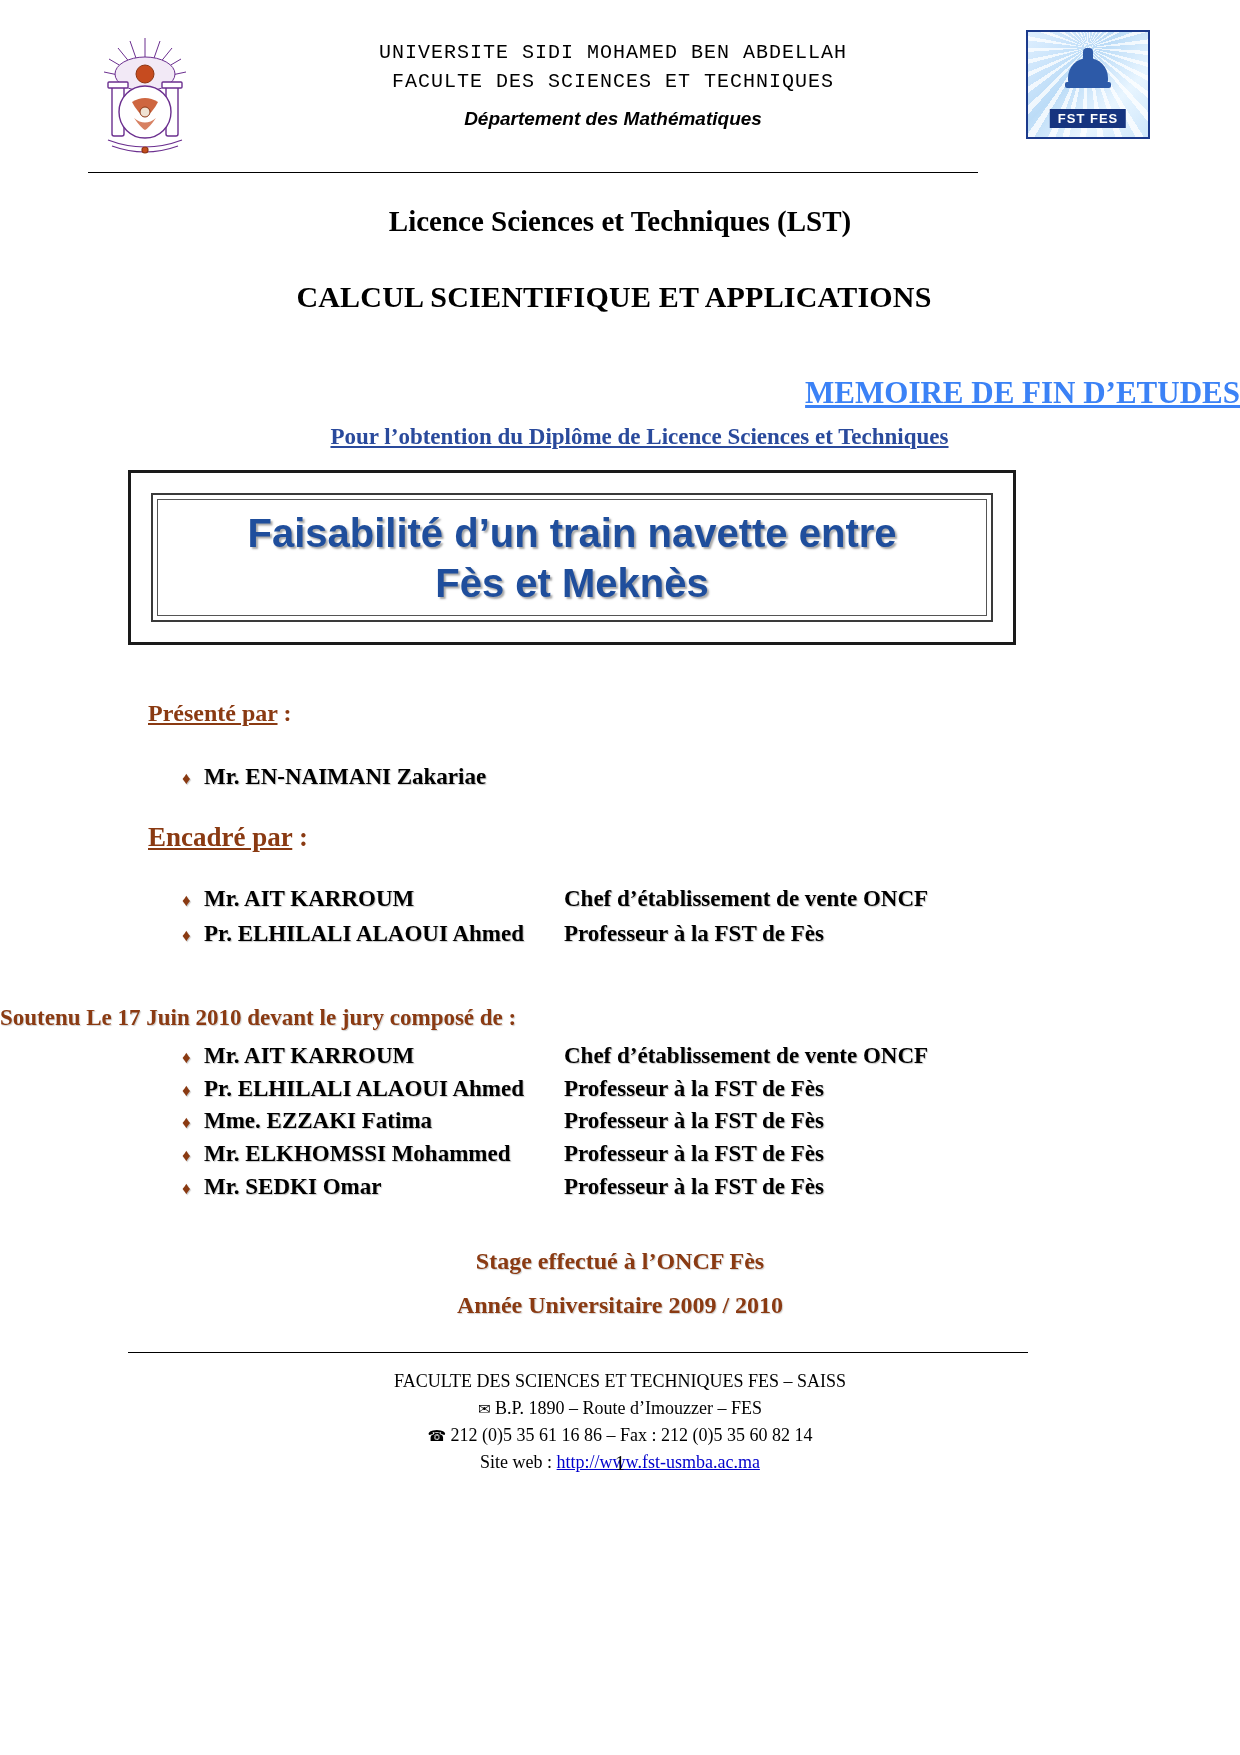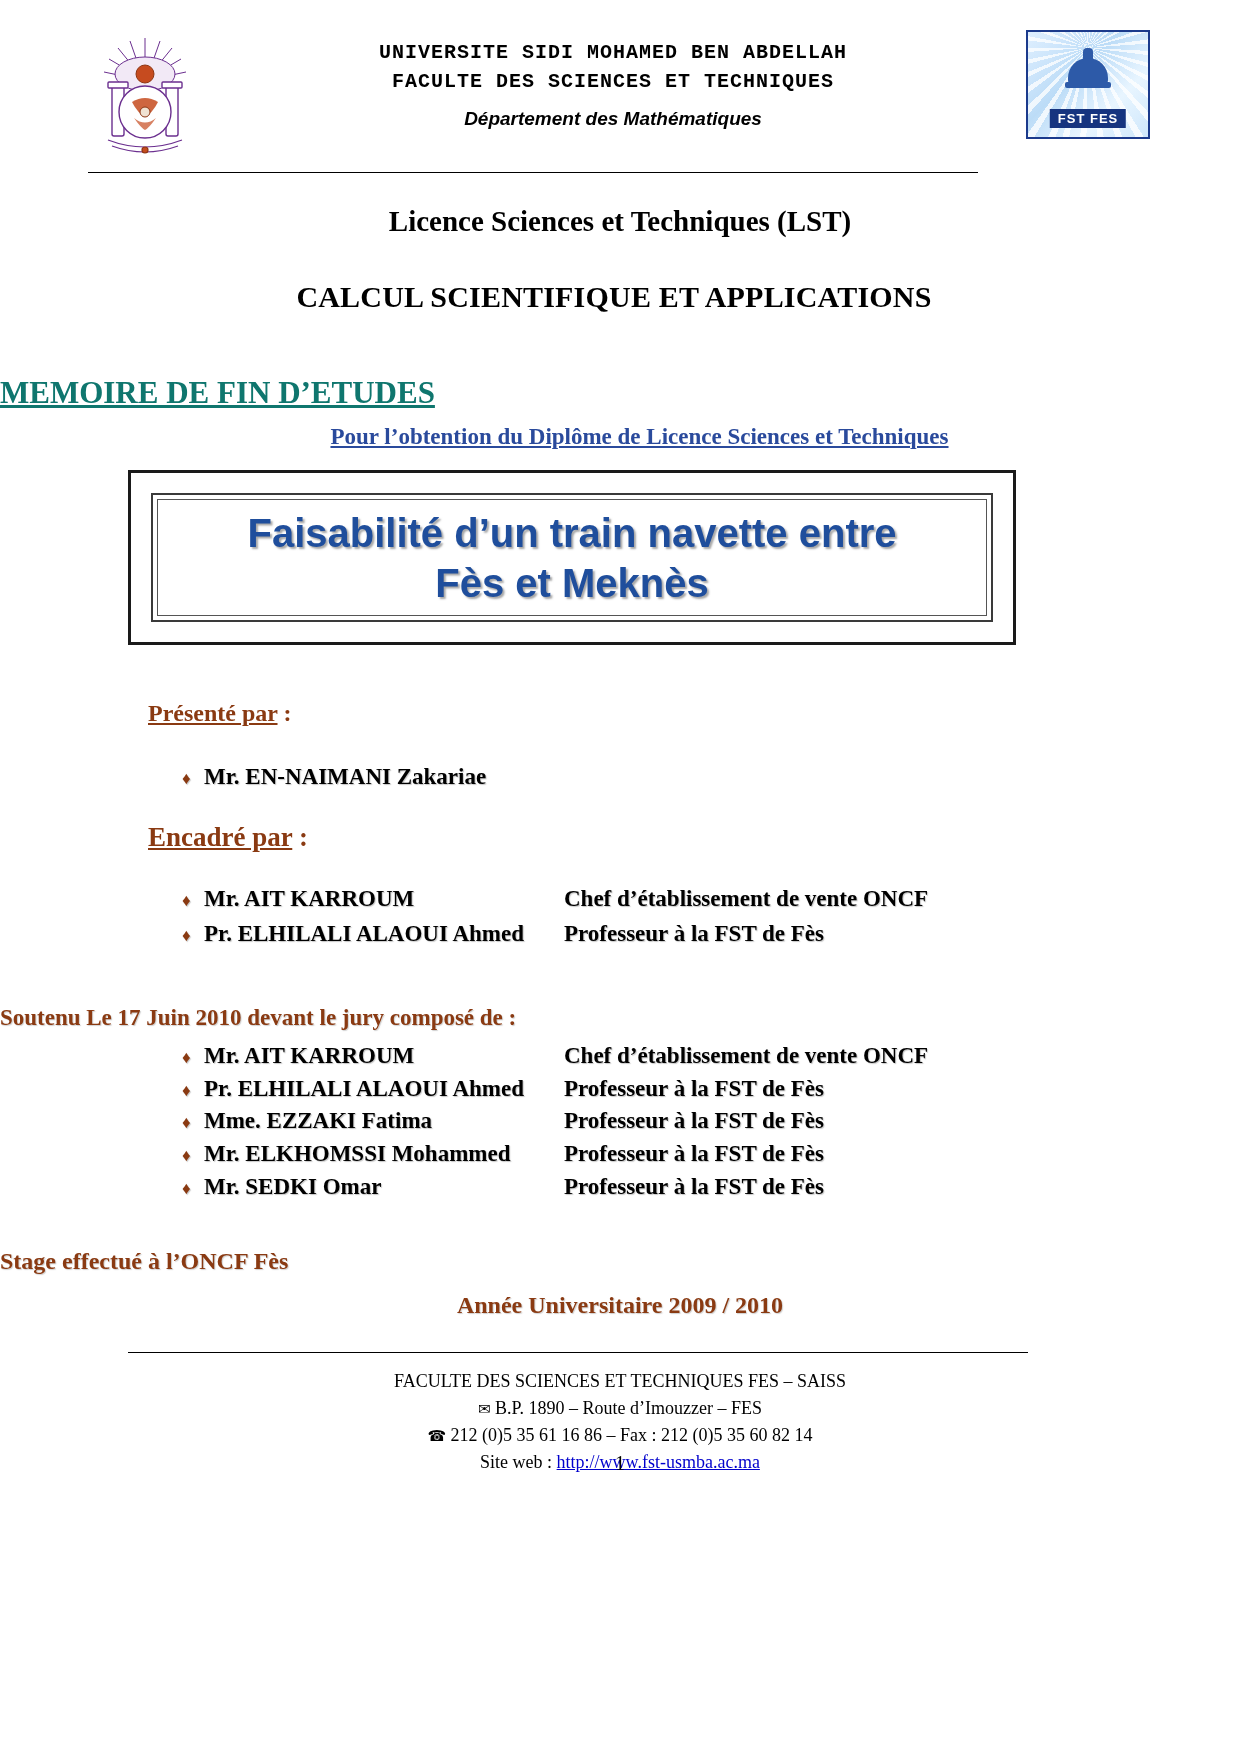--- a/index.html
+++ b/index.html
@@ -28,21 +28,21 @@
     align-items: flex-start;
     justify-content: space-between;
   }
   .header-center {
     flex: 1;
     text-align: center;
     padding-top: 8px;
   }
   .univ-line {
     font-family: "Liberation Mono", monospace;
-    font-weight: bold;
+    font-weight: normal;
     font-size: 20px;
     letter-spacing: 1px;
     line-height: 1.45;
     color: #000;
   }
   .dept-line {
     font-family: "Liberation Sans", sans-serif;
     font-weight: bold;
     font-style: italic;
     font-size: 19px;
@@ -141,24 +141,24 @@
     top: 280px;
     text-align: center;
     font-size: 30px;
     font-weight: bold;
     letter-spacing: .2px;
   }
   .memoire {
     position: absolute;
     left: 0; right: 0;
     top: 375px;
-    text-align: left;
+    text-align: right;
     font-size: 31px;
     font-weight: bold;
-    color: #0f766e;
+    color: #3b82f6;
     text-decoration: underline;
   }
   .pour-obtention {
     position: absolute;
     left: 0; right: 0;
     top: 424px;
     text-align: center;
     font-size: 23px;
     font-weight: bold;
     color: #2a4a9c;
@@ -278,20 +278,21 @@
     top: 1040px;
     width: 880px;
   }
   .jury-list .nm { min-width: 360px; }
   .jury-list .bullet-row { line-height: 1.42; }
 
   .stage {
     position: absolute;
     left: 0; right: 0;
     top: 1248px;
+    text-align: center;
     font-size: 24px;
     font-weight: bold;
     color: #8a3a12;
     text-shadow: 1px 1px 1px rgba(160,160,160,.5);
   }
   .annee {
     position: absolute;
     left: 0; right: 0;
     top: 1292px;
     text-align: center;

